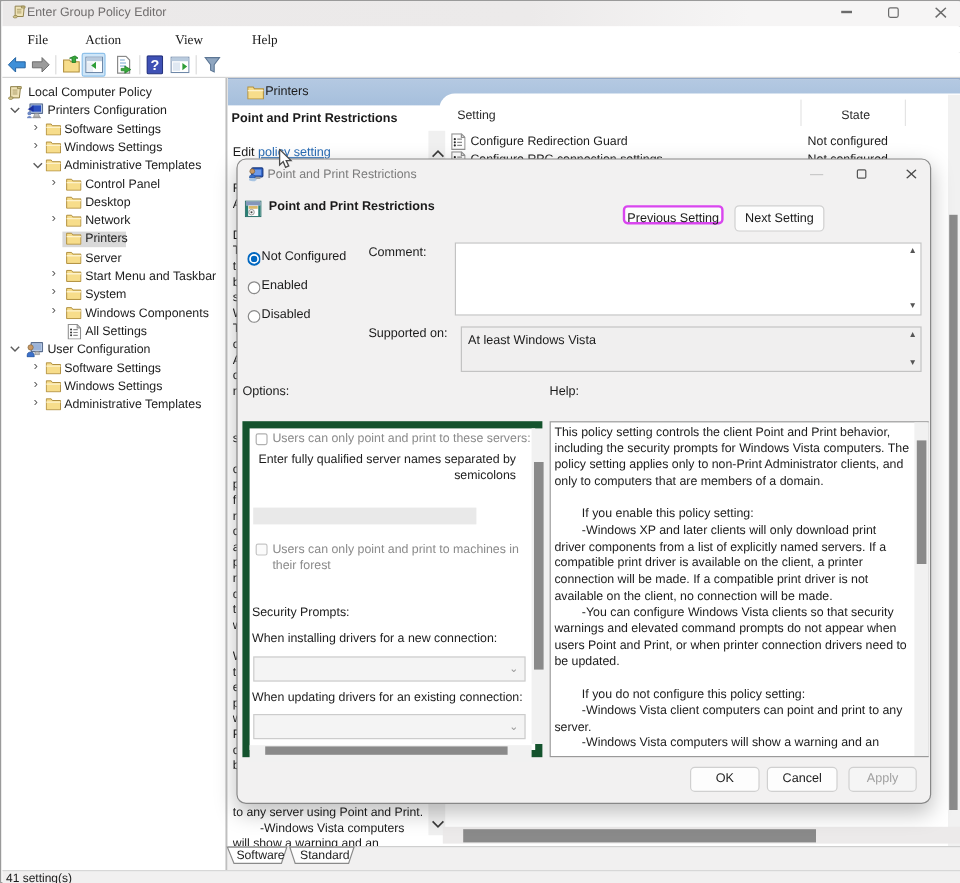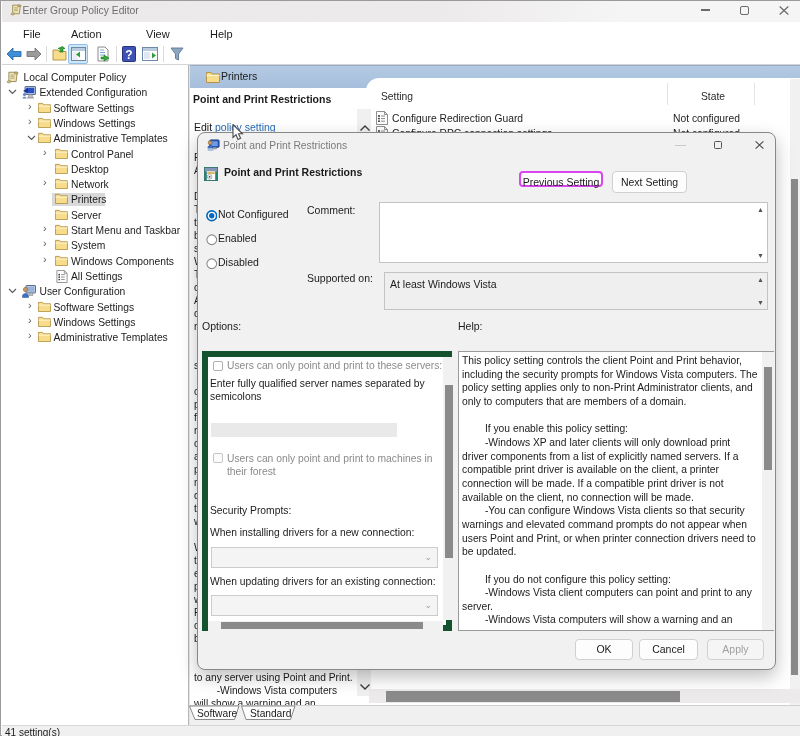--- a/index.html
+++ b/index.html
@@ -6,21 +6,21 @@
 html,body { width:800px; height:736px; overflow:hidden; }
 body { font-family:"Liberation Sans", sans-serif; font-size:10.5px; color:#1b1b1b; background:#fff; }
 .abs { position:absolute; }
 #win { position:relative; width:800px; height:736px; background:#fff; border:1px solid #9a9a9a; }
 
 #titlebar { left:1px; top:0; width:798px; height:21px; background:linear-gradient(90deg,#ebe9e9 0%,#eceaea 55%,#f6f5f5 78%,#f6f5f5 100%); }
 #titletext { left:21.5px; top:4px; color:#6f6c6c; font-size:10.3px; }
 .wmin { left:699.5px; top:8.2px; width:9px; height:1.4px; background:#6b6b6b; }
 .wmax { left:738.5px; top:5px; width:9.5px; height:9px; border:1.2px solid #6b6b6b; border-radius:2px; }
 
-#menubar { left:1px; top:21px; width:798px; height:22px; background:#fff; }
+#menubar { left:1px; top:21px; width:798px; height:22px; background:#fff;font-family:Liberation Serif, serif; }
 #menubar span { position:absolute; top:6px; font-size:11px; color:#1a1a1a; }
 
 #toolbar { left:1px; top:43px; width:798px; height:21px; background:#fff; border-bottom:1px solid #d4d4d4; }
 .tsep { position:absolute; top:2px; width:1px; height:16px; background:#dcdcdc; }
 
 #tree { left:1px; top:64px; width:186px; height:660px; background:#fff; }
 .trow { position:absolute; height:13px; font-size:10.3px; white-space:nowrap; color:#1c1c1c; }
 .chev { position:absolute; font-size:11px; color:#5c5c5c; font-family:"Liberation Sans"; }
 #splitter { left:187px; top:64px; width:2px; height:660px; background:#e3e3e3; border-left:1px solid #b6b6b6; }
 
@@ -49,21 +49,21 @@
 .radio { position:absolute; width:11.5px; height:11.5px; }
 .rlabel { position:absolute; font-size:10.5px; color:#1b1b1b; }
 .dlabel { position:absolute; font-size:10.5px; color:#1b1b1b; }
 #commentbox { left:181px; top:69px; width:389px; height:61px; background:#fff; border:1px solid #c3c3c3; }
 #suppbox { left:186px; top:139px; width:384px; height:38px; background:#f0efef; border:1px solid #c3c3c3; }
 .sarrow { position:absolute; right:3px; font-size:7px; color:#555; }
 #optpanel { left:4px; top:218px; width:250px; height:280px; background:#fff; border:6px solid #14532d; }
 #helppanel { left:260px; top:218px; width:316px; height:280px; background:#fff; border:1px solid #9a9a9a; }
 #helptext { position:absolute; left:3px; top:2px; width:300px; font-size:10.3px; line-height:13.65px; color:#1b1b1b; }
 .okbtn { height:21px; }
-.opttxt { position:absolute; font-size:10.3px; color:#1b1b1b; }
+.opttxt { position:absolute; font-size:10.3px; color:#1b1b1b;text-align:right; }
 .optgray { position:absolute; font-size:10.3px; color:#8a8a8a; }
 </style>
 </head>
 <body>
 <div id="win">
 
   <div class="abs" id="titlebar"></div>
   <svg class="abs" style="left:9px;top:2px" width="12" height="14" viewBox="0 0 16 16">
     <path d="M3 13 L3.5 11.5 L3.5 1.5 L13.5 1.5 L13.5 3.5 L12.5 13 Z" fill="#efe3b8" stroke="#8a7b43" stroke-width="1"></path>
     <path d="M10.5 1.5 L14.5 1.5 L14.5 3.5 L10.5 3.5 Z" fill="#d6c98f" stroke="#8a7b43" stroke-width="0.8"></path>
@@ -138,21 +138,21 @@
       </svg>
       <div class="abs" style="left:20px;top:21.3px"><svg width="14" height="13" viewBox="0 0 14 13">
           <rect x="3" y="0.5" width="10.5" height="8" rx="0.5" fill="#b7c9e4" stroke="#5b6f90"></rect>
           <rect x="4.2" y="1.8" width="8" height="5.3" fill="#2b50c0"></rect>
           <path d="M7 8.5 L10 8.5 L11 11.5 L6 11.5 Z" fill="#c0c0c0" stroke="#808080" stroke-width="0.5"></path>
           <path d="M5 11.5 L12 11.5 L12 12.5 L5 12.5 Z" fill="#9a9a9a"></path>
           <path d="M1 5 L6 2 L6 7 Z" fill="#1a2f9e"></path>
           <circle cx="2.5" cy="8.5" r="1.6" fill="#6d87c4"></circle>
           <path d="M0.5 12.5 C0.5 10 4.5 10 4.5 12.5 Z" fill="#6d87c4"></path>
         </svg></div>
-      <div class="trow" style="left:37.5px;top:22.3px">Extended Configuration</div>
+      <div class="trow" style="left:37.5px;top:22.3px">Printers Configuration</div>
       <div class="chev" style="left:26px;top:34.6px">›</div>
       <div class="abs" style="left:36px;top:36.6px"><svg width="13" height="11" viewBox="0 0 14 12">
           <path d="M0.5 1.5 L5 1.5 L6 3 L13.5 3 L13.5 11.5 L0.5 11.5 Z" fill="#f7dd8b" stroke="#b08f3e" stroke-width="0.9"></path>
           <path d="M0.5 4.5 L13.5 4.5" stroke="#fdf2cb" stroke-width="1.2"></path>
         </svg></div>
       <div class="trow" style="left:51.5px;top:37.6px">Software Settings</div>
       <div class="chev" style="left:26px;top:49.900000000000006px">›</div>
       <div class="abs" style="left:36px;top:51.900000000000006px"><svg width="13" height="11" viewBox="0 0 14 12">
           <path d="M0.5 1.5 L5 1.5 L6 3 L13.5 3 L13.5 11.5 L0.5 11.5 Z" fill="#f7dd8b" stroke="#b08f3e" stroke-width="0.9"></path>
           <path d="M0.5 4.5 L13.5 4.5" stroke="#fdf2cb" stroke-width="1.2"></path>

